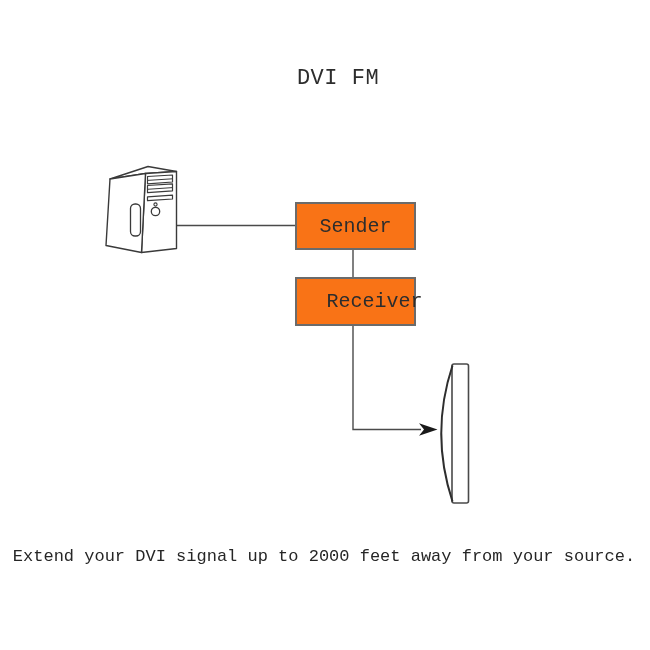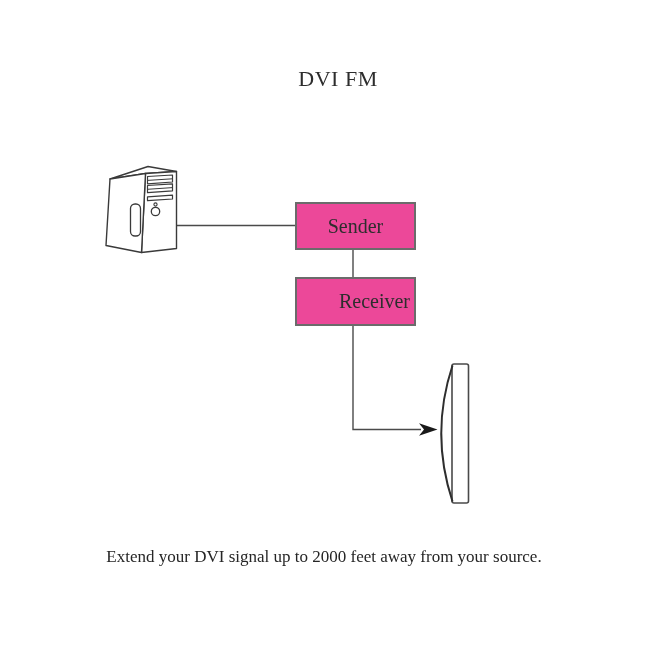--- a/index.html
+++ b/index.html
@@ -5,21 +5,21 @@
   html, body {
     margin: 0;
     padding: 0;
     background: #ffffff;
   }
   #stage {
     position: relative;
     width: 650px;
     height: 650px;
     background: #ffffff;
-    font-family: Liberation Serif, serif;
+    font-family: Liberation Mono, monospace;
     overflow: hidden;
   }
   #diagram-svg {
     position: absolute;
     left: 0;
     top: 0;
     width: 650px;
     height: 650px;
   }
   .diagram-title {
@@ -32,21 +32,21 @@
     letter-spacing: 0.5px;
     white-space: nowrap;
   }
   .node-box {
     position: absolute;
     left: 295px;
     width: 121px;
     height: 48px;
     box-sizing: border-box;
     border: 2px solid #6b6b6b;
-    background: #ec4899;
+    background: #f97316;
     display: flex;
     align-items: center;
     justify-content: center;
     font-size: 20px;
     color: #2d2d2d;
   }
   #sender-box { top: 202px; }
   #receiver-box { top: 277px; height: 49px; padding-left: 38px; }
   .diagram-caption {
     position: absolute;

